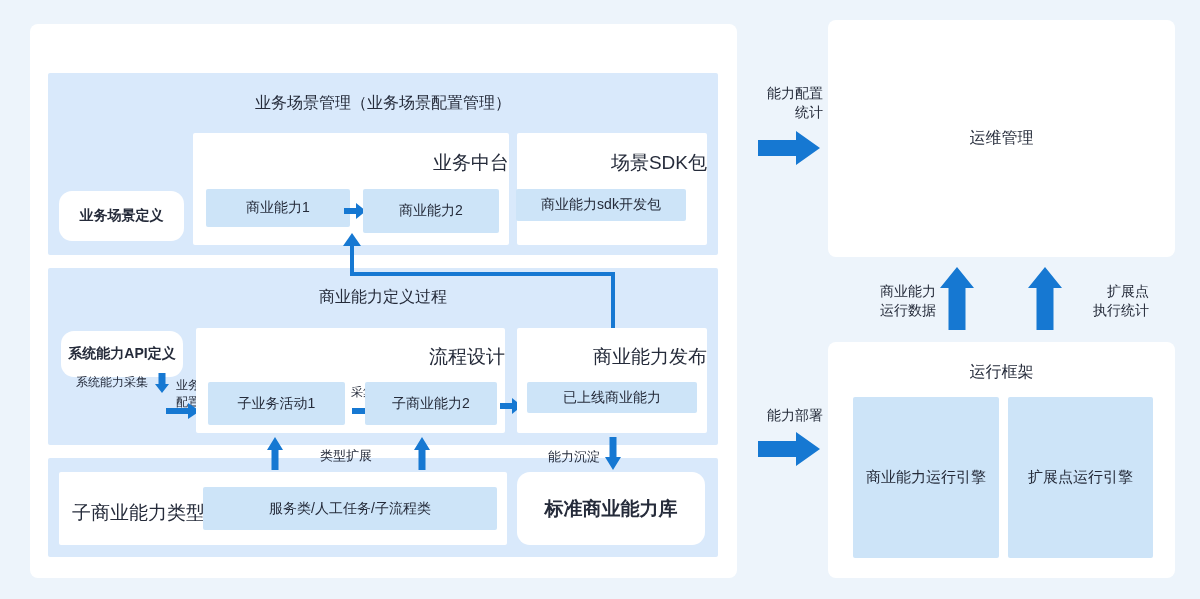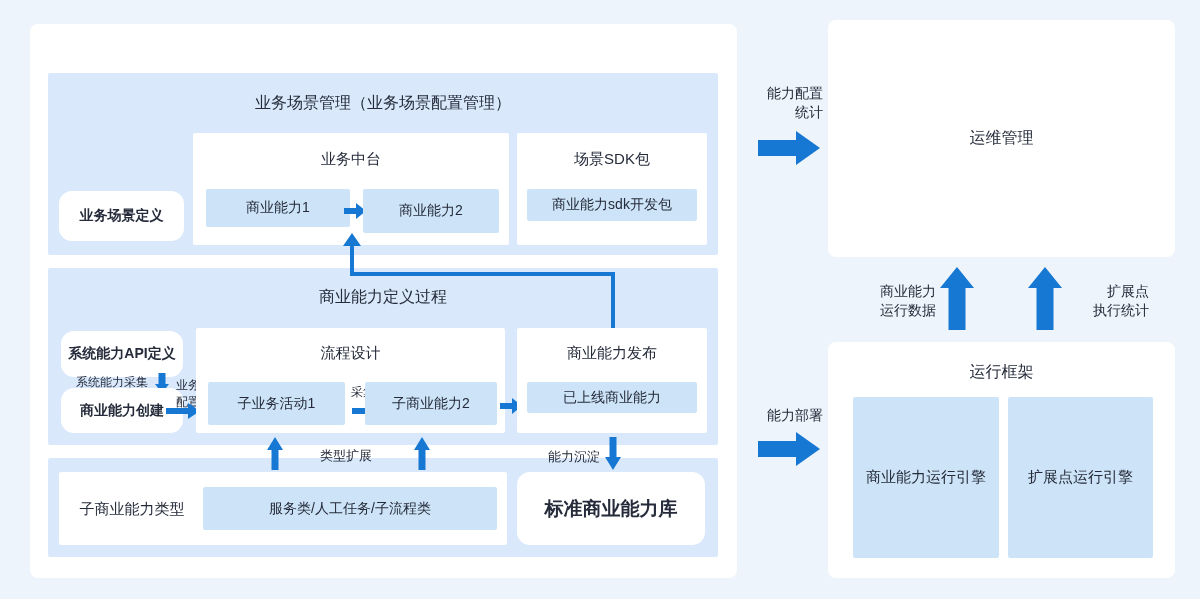--- a/index.html
+++ b/index.html
@@ -15,21 +15,21 @@
     position:relative;width:1200px;height:599px;overflow:hidden;
     background:var(--page-bg);color:var(--text);
     font-family:"Liberation Sans",sans-serif;
   }
   .abs{position:absolute;box-sizing:border-box;}
   .panel{background:var(--panel);border-radius:8px;}
   .section{background:var(--section);border-radius:2px;}
   .whitebox{background:var(--panel);border-radius:13px;display:flex;align-items:center;justify-content:center;font-size:14px;font-weight:bold;}
   .bluebox{background:var(--box);border-radius:2px;display:flex;align-items:center;justify-content:center;font-size:14px;}
   .title{text-align:center;font-size:16px;}
-  .boxtitle{text-align:center;font-size:15px;}
+  .boxtitle{text-align:right;font-size:19px;}
   .lbl{font-size:12px;text-align:center;line-height:17px;white-space:nowrap;}
   .sidelbl{font-size:14px;text-align:right;line-height:19px;white-space:nowrap;}
   .line{background:var(--accent);}
   svg{display:block;}
 </style>
 </head>
 <body>
 
 <div class="stage">
 
@@ -46,33 +46,32 @@
   <div class="abs bluebox" style="left:206px;top:189px;width:144px;height:38px;">商业能力1</div>
   <div class="abs" style="left:344px;top:203px;">
     <svg width="22" height="16" viewBox="0 0 22 16">
         <path d="M0 5 H12 V0 L22 8 L12 16 V11 H0 Z" style="fill:var(--accent)"></path>
       </svg>
   </div>
   <div class="abs bluebox" style="left:363px;top:189px;width:136px;height:44px;">商业能力2</div>
 
   <div class="abs panel" style="left:517px;top:133px;width:190px;height:112px;border-radius:2px;"></div>
   <div class="abs boxtitle" style="left:517px;top:150px;width:190px;">场景SDK包</div>
-  <div class="abs bluebox" style="left:527px;top:189px;width:170px;height:32px;">商业能力sdk开发包</div>
+  <div class="abs bluebox" style="left:516px;top:189px;width:170px;height:32px;">商业能力sdk开发包</div>
 
   <div class="abs section" style="left:48px;top:268px;width:670px;height:177px;"></div>
   <div class="abs title" style="left:48px;top:287px;width:670px;">商业能力定义过程</div>
 
   <div class="abs whitebox" style="left:61px;top:331px;width:122px;height:46px;">系统能力API定义</div>
   <div class="abs lbl" style="left:73px;top:374px;width:78px;">系统能力采集</div>
   <div class="abs" style="left:155px;top:373px;">
     <svg width="14" height="20" viewBox="0 0 14 20">
         <path d="M3.5 0 H10.5 V11 H14 L7 20 L0 11 H3.5 Z" style="fill:var(--accent)"></path>
       </svg>
   </div>
-  <div class="abs whitebox" style="left:61px;top:388px;width:122px;height:45px;">商业能力创建</div>
 
   <div class="abs lbl" style="left:172px;top:377px;width:32px;">
     <div>业务</div>
     <div>配置</div>
   </div>
   <div class="abs" style="left:166px;top:403px;">
     <svg width="34" height="16" viewBox="0 0 34 16">
         <path d="M0 5 H22 V0 L34 8 L22 16 V11 H0 Z" style="fill:var(--accent)"></path>
       </svg>
   </div>

